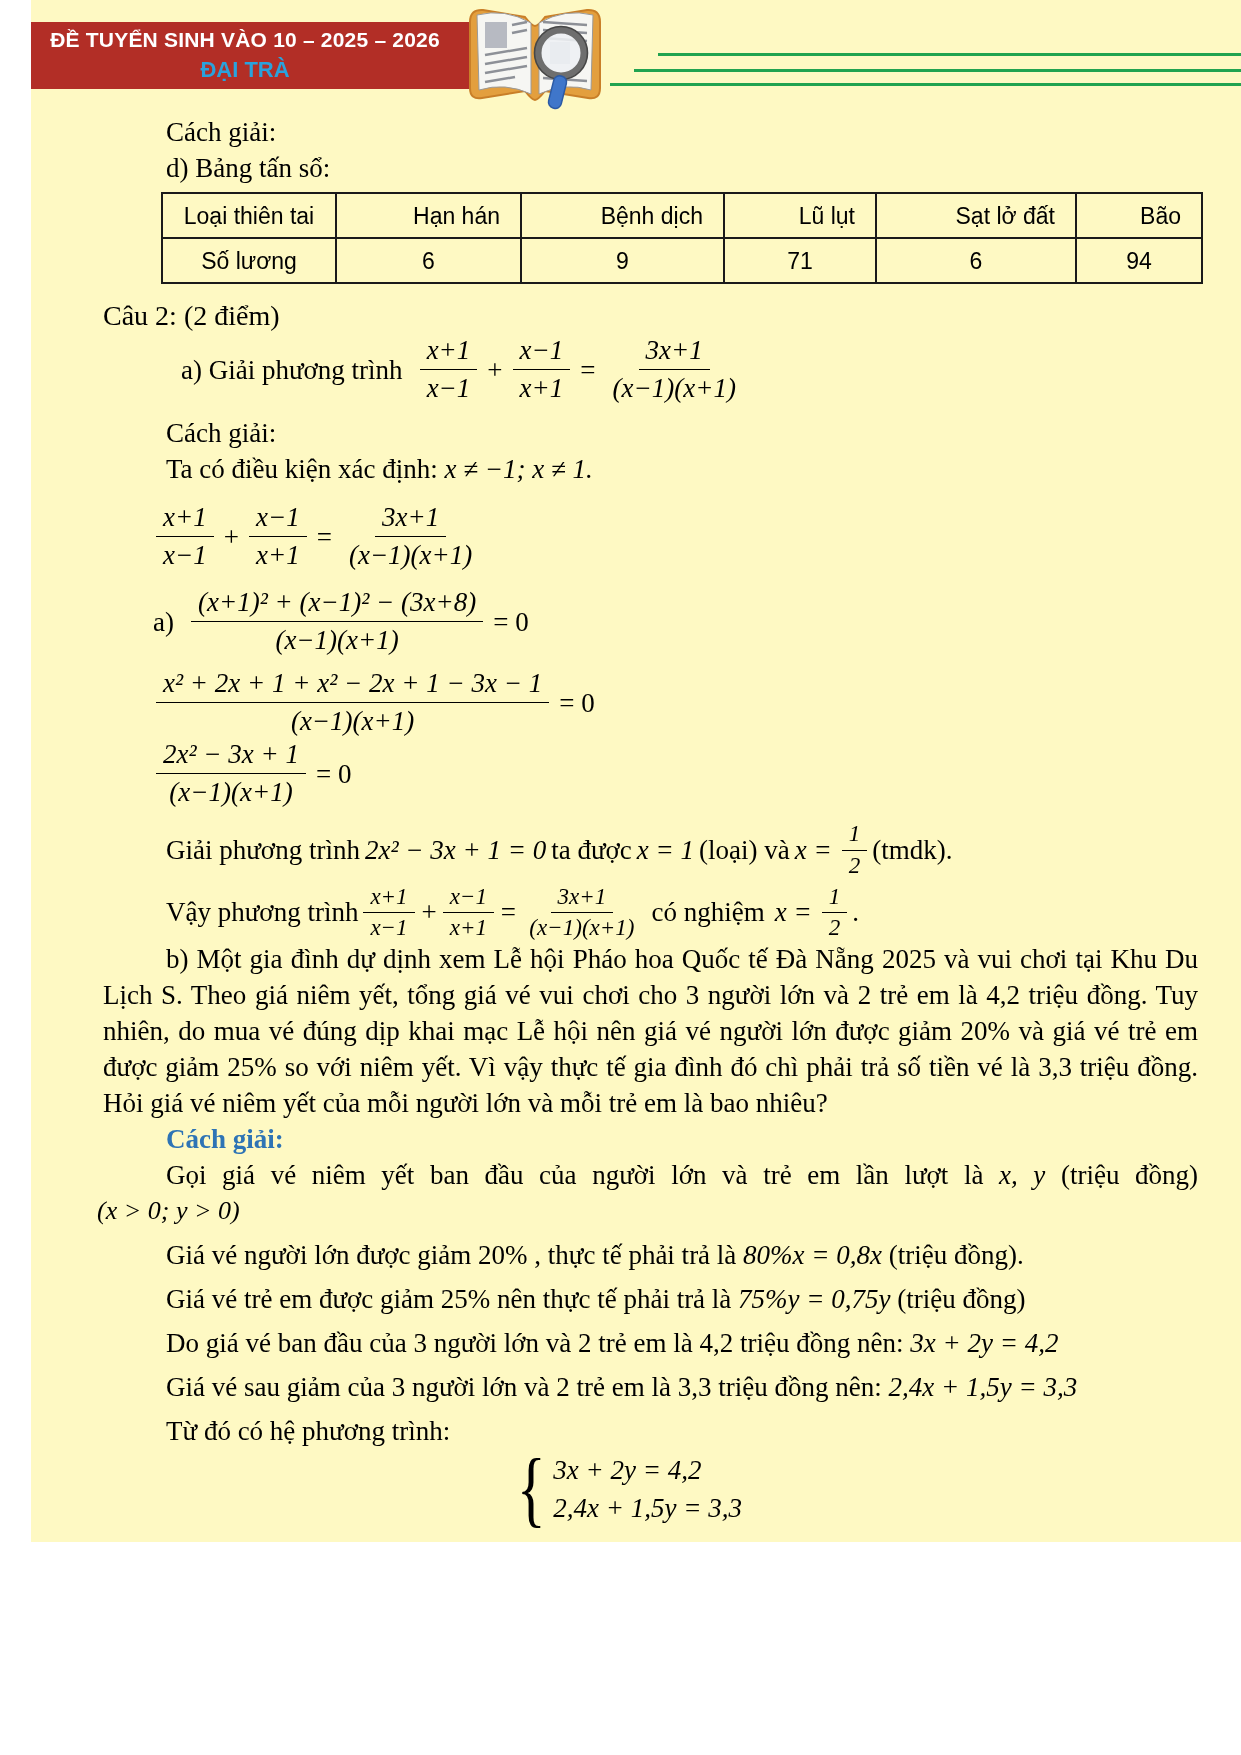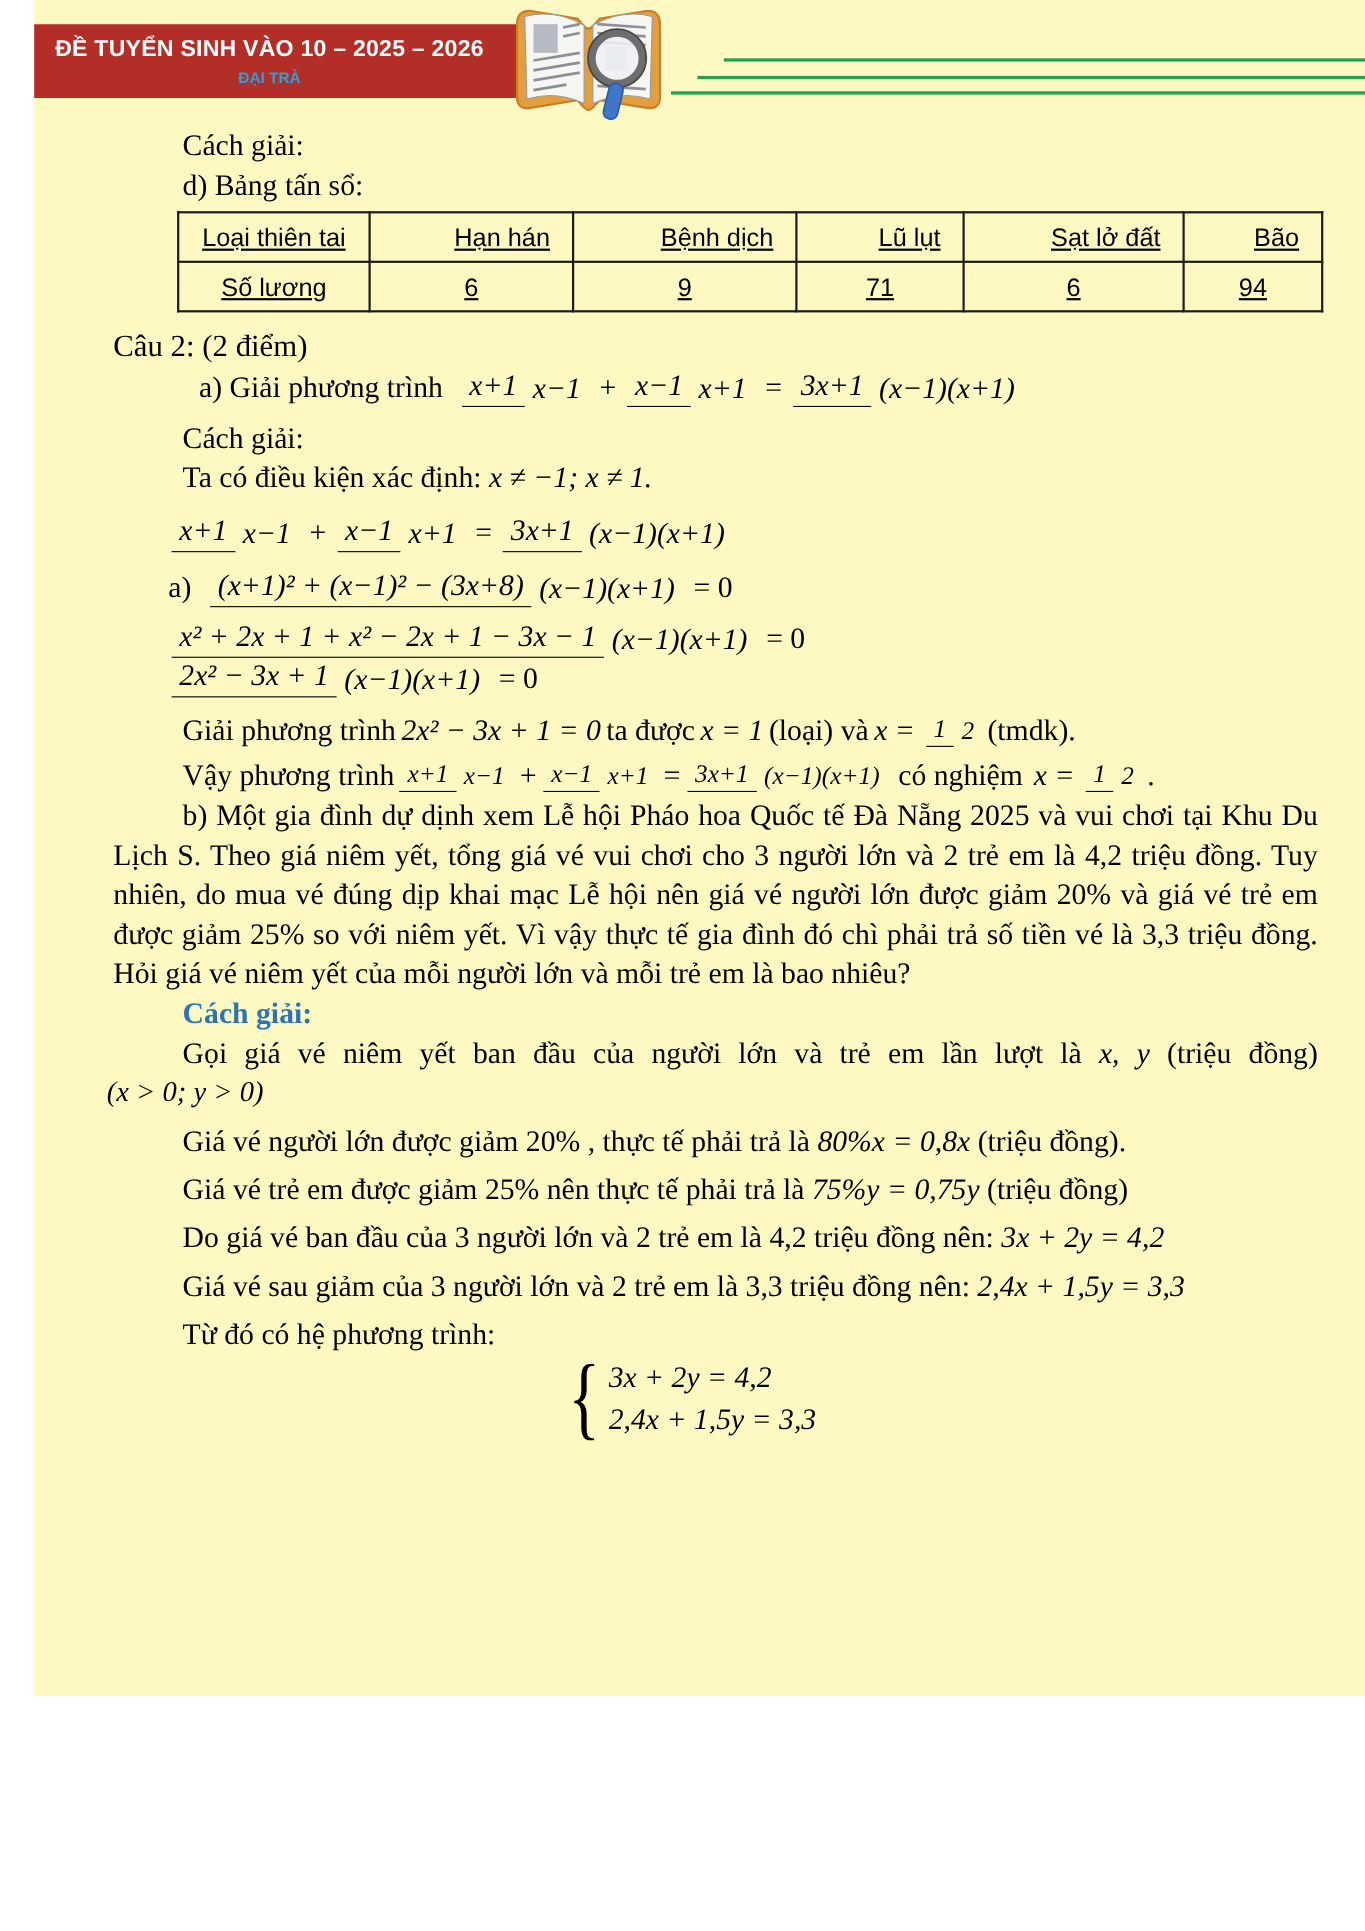--- a/index.html
+++ b/index.html
@@ -24,56 +24,56 @@
   .hdr{position:relative;height:108px;}
   .banner{
     position:absolute;left:0;top:22px;width:468px;height:67px;
     background:var(--banner-red);
     border-radius:0 8px 8px 0;
     display:flex;flex-direction:column;justify-content:center;align-items:center;
     font-family:"Liberation Sans","DejaVu Sans",sans-serif;
     text-align:center;padding-right:40px;
   }
   .banner .l1{color:#fff;font-weight:700;font-size:21px;letter-spacing:.2px;}
-  .banner .l2{color:var(--subtitle-blue);font-weight:700;font-size:14px;margin-top:5px;}
+  .banner .l2{color:var(--subtitle-blue);font-weight:700;font-size:22px;margin-top:5px;}
   .book{position:absolute;left:424px;top:0;}
   .gline{position:absolute;height:3px;background:var(--line-green);}
   .g1{left:627px;top:53px;width:614px;}
   .g2{left:603px;top:69px;width:638px;}
   .g3{left:579px;top:83px;width:662px;}
   
   main{padding:0 74px 0 72px;font-size:27px;line-height:36px;}
   .para{margin-top:6px;}
   .indent{text-indent:63px;}
   .just{text-align:justify;}
   .intro{margin-top:4px;}
   .blue-head{color:var(--heading-blue);font-weight:700;margin-left:63px;}
   .math{font-style:italic;}
   .cau-title{font-weight:400;font-size:28px;margin-top:14px;}
   
   table.freq{
     border-collapse:collapse;margin:6px 0 0 58px;
     font-family:"Liberation Sans","DejaVu Sans",sans-serif;
-    font-size:23px;table-layout:fixed;width:1040px;text-decoration:underline;
+    font-size:23px;table-layout:fixed;width:1040px;
   }
   table.freq td{
     border:2px solid #1a1a1a;height:45px;
     padding:0 20px;text-align:right;vertical-align:middle;
   }
   table.freq td.c0{width:174px;text-align:center;padding:0 6px;}
   table.freq td.w1{width:185px;} table.freq td.w2{width:203px;}
   table.freq td.w3{width:152px;border-radius:22px;} table.freq td.w4{width:200px;}
   table.freq td.w5{width:126px;}
   table.freq tr.vals td{text-align:center;}
   
   .eqline{display:flex;align-items:center;margin-left:50px;font-size:27px;}
   .eqline .lead{font-style:normal;margin-right:14px;white-space:nowrap;}
   .lead-a{margin-left:78px;}
   .frac{
-    display:inline-flex;align-items:center;
+    display:inline-flex;flex-direction:column;align-items:center;
     vertical-align:middle;font-style:italic;line-height:1.15;margin:0 3px;font-family:Liberation Serif, serif;
   }
   .frac .num{padding:1px 7px 3px;border-bottom:1.6px solid #000;white-space:nowrap;}
   .frac .den{padding:3px 7px 1px;white-space:nowrap;}
   .frac.small{font-size:23px;line-height:1.05;margin:0 5px;}
   .op{margin:0 7px;font-style:normal;white-space:nowrap;}
   .inline-frac-line{display:flex;align-items:center;flex-wrap:nowrap;}
   .inline-frac-line > span{white-space:nowrap;}
   .gap{margin:0 5px;}
   .mt14{margin-top:14px;} .mt10{margin-top:10px;} .mt12{margin-top:12px;} .mt5{margin-top:5px;} .mt0{margin-top:0;}

